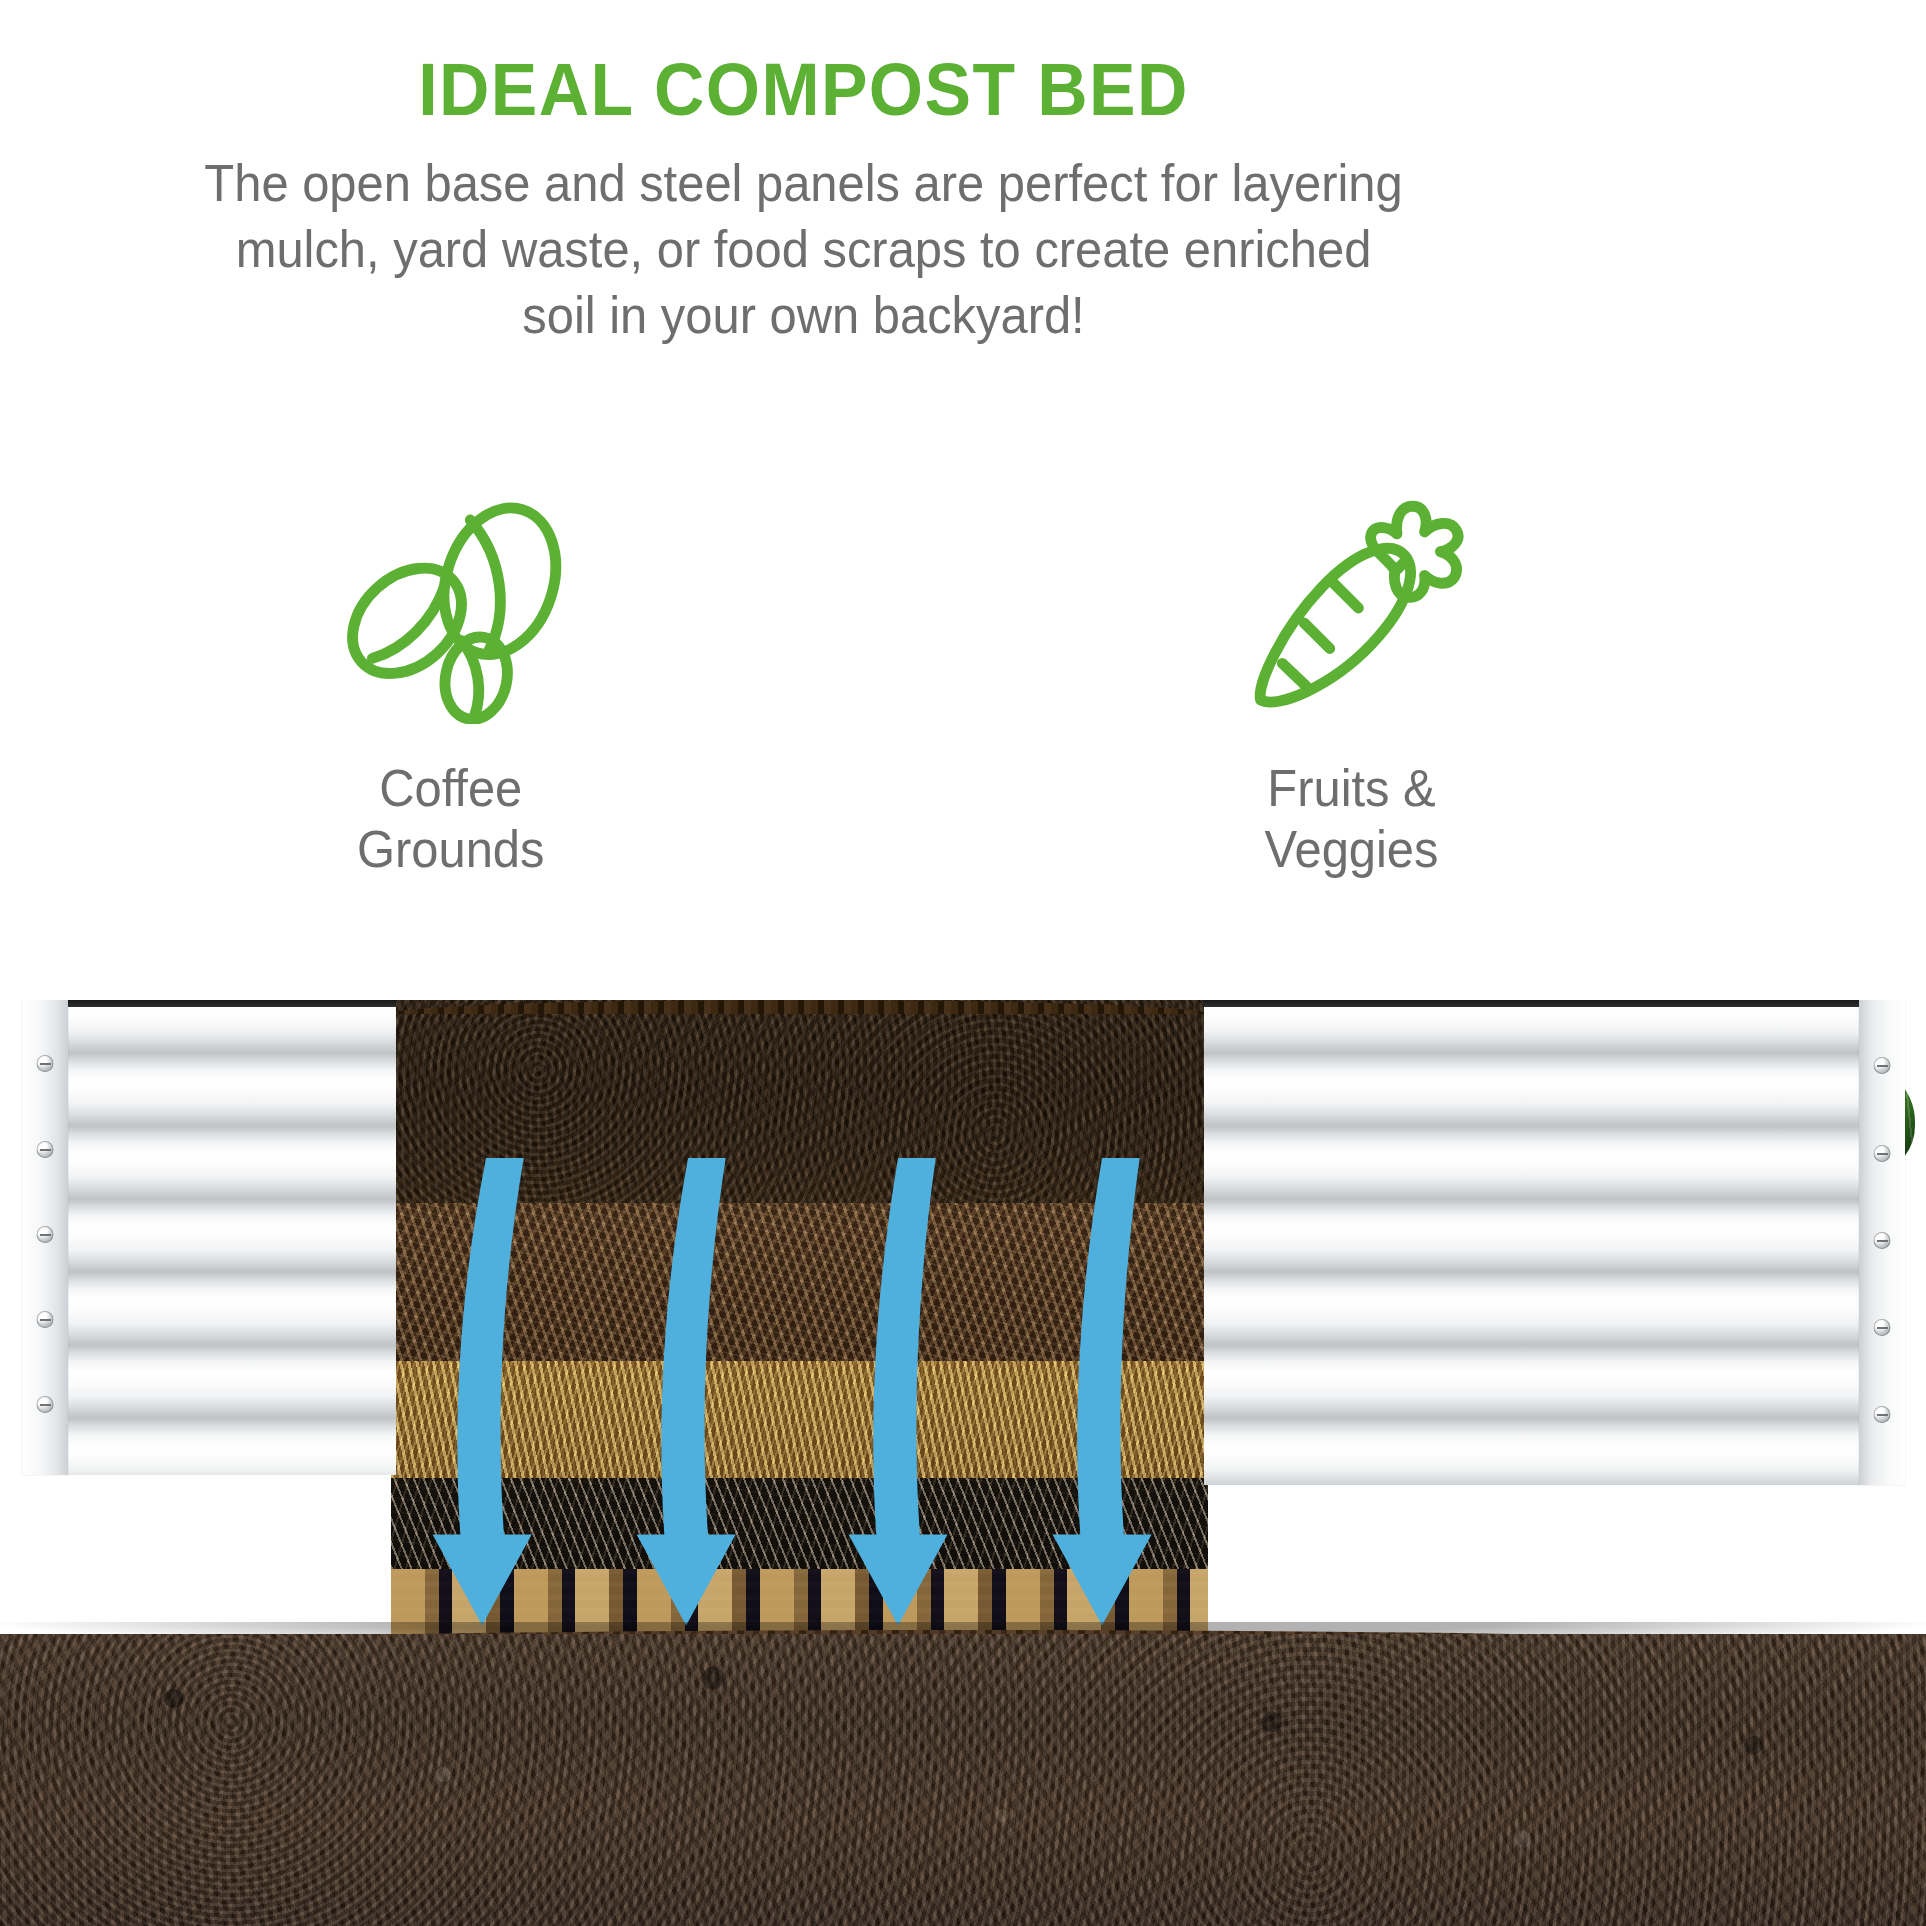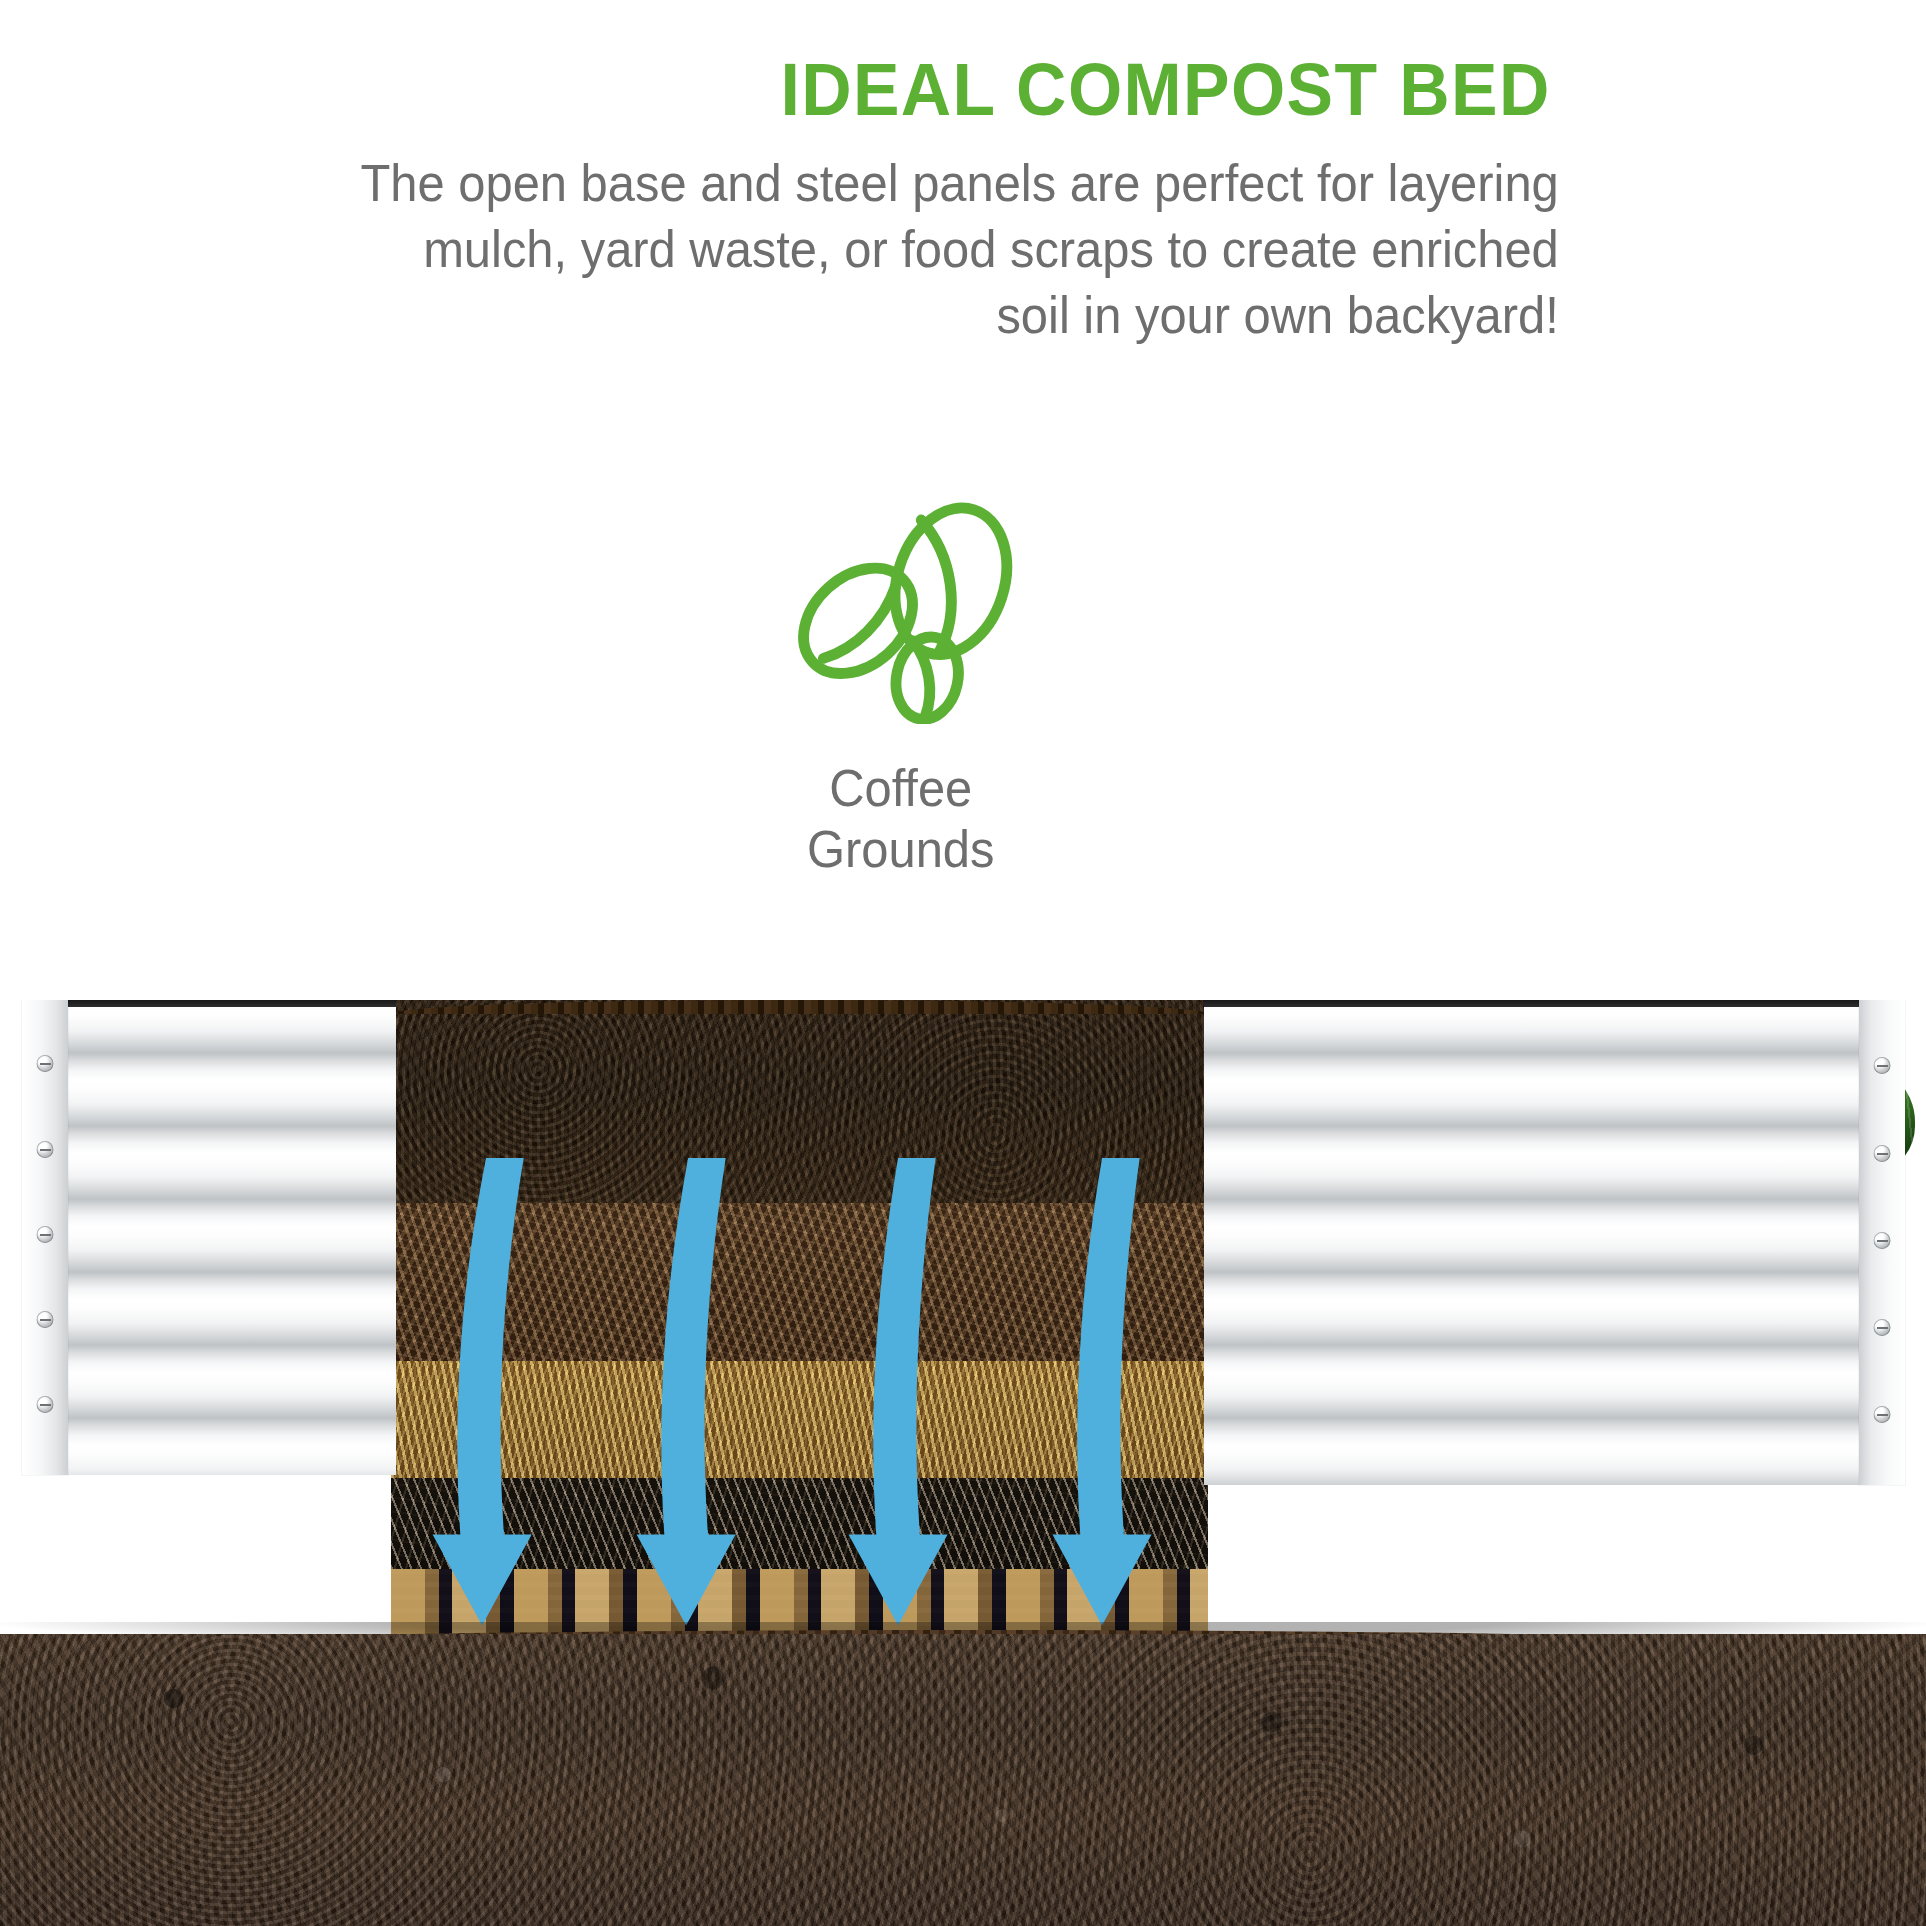--- a/index.html
+++ b/index.html
@@ -1,21 +1,21 @@
 <!DOCTYPE html>
 <html><head>
 <meta charset="utf-8">
 <style>
   html,body{margin:0;padding:0;}
   body{width:1927px;height:1927px;background:#ffffff;font-family:"Liberation Sans",sans-serif;overflow:hidden;position:relative;}
 
   .page{position:absolute;inset:0;background:#fff;}
 
   
-  .header{position:absolute;left:0;top:0;width:1607px;text-align:right;}
+  .header{position:absolute;left:0;top:0;width:1607px;text-align:center;}
   .title{
     margin:0;padding-top:51px;
     font-family:"Liberation Sans Narrow","Liberation Sans",sans-serif;
     font-weight:700;font-size:75px;letter-spacing:1.5px;
     color:#5CB034;line-height:1.02;
     transform:scaleX(0.93);transform-origin:center top;
   }
   .subtitle{
     margin:0;padding-top:22px;
     font-weight:300;font-size:52px;line-height:1.27;
@@ -224,20 +224,44 @@
           <path d="M137 152 C 155 174, 159 205, 150 229"></path>
         </svg>
       </div>
       <div class="icon-label">
         <div>Coffee</div>
         <div>Grounds</div>
       </div>
     </div>
 
 
+    <div class="icon-col">
+      <div class="icon-art">
+        <svg width="249" height="234" viewBox="0 0 252 236" fill="none" stroke="#5CB034" stroke-width="11" stroke-linecap="round" stroke-linejoin="round">
+
+          <path d="M34 212 C 30 196, 56 140, 96 98 C 132 60, 166 50, 180 66
+                   C 194 82, 182 118, 146 156 C 106 198, 50 222, 34 212 Z"></path>
+
+          <path d="M106 92 L 133 119"></path>
+          <path d="M78 134 L 104 160"></path>
+          <path d="M56 175 L 80 198"></path>
+
+          <path d="M168 78 C 156 64, 142 56, 146 44 C 150 33, 166 38, 172 44
+                   C 170 28, 176 16, 188 16 C 200 16, 204 30, 200 42
+                   C 210 32, 226 30, 232 40 C 238 50, 228 60, 216 62
+                   C 230 66, 236 78, 230 88 C 223 98, 208 94, 200 86
+                   C 202 100, 194 110, 182 108 C 171 106, 168 92, 170 82 Z"></path>
+          <path d="M170 82 L 182 70"></path>
+        </svg>
+      </div>
+      <div class="icon-label">
+        <div>Fruits &amp;</div>
+        <div>Veggies</div>
+      </div>
+    </div>
   </div>
 
   <div class="photo">
 
     <div class="veg">
       <div class="veg-item cabbage" style="left:59px;width:149px;height:111px;"></div>
       <div class="veg-item cauli" style="left:149px;width:147px;height:103px;"></div>
       <div class="veg-item cabbage" style="left:265px;width:141px;height:119px;"></div>
       <div class="veg-item lettuce-red" style="left:394px;width:111px;height:91px;"></div>
       <div class="veg-item cabbage" style="left:465px;width:150px;height:125px;"></div>

